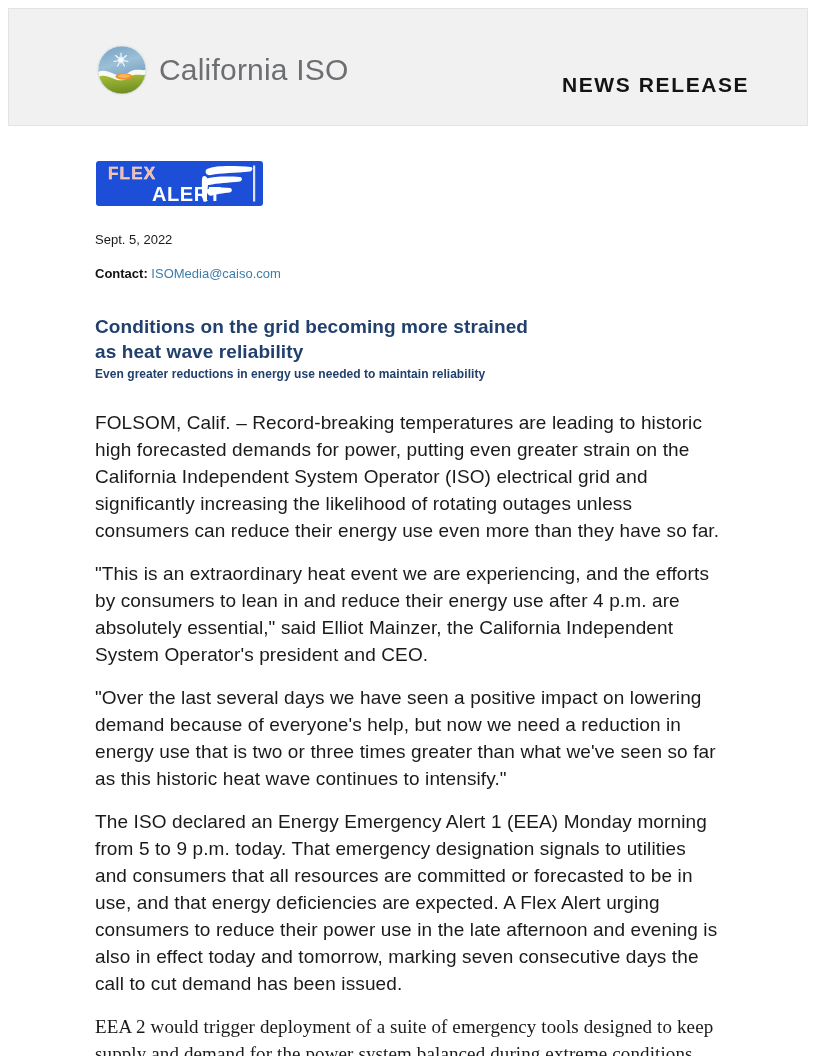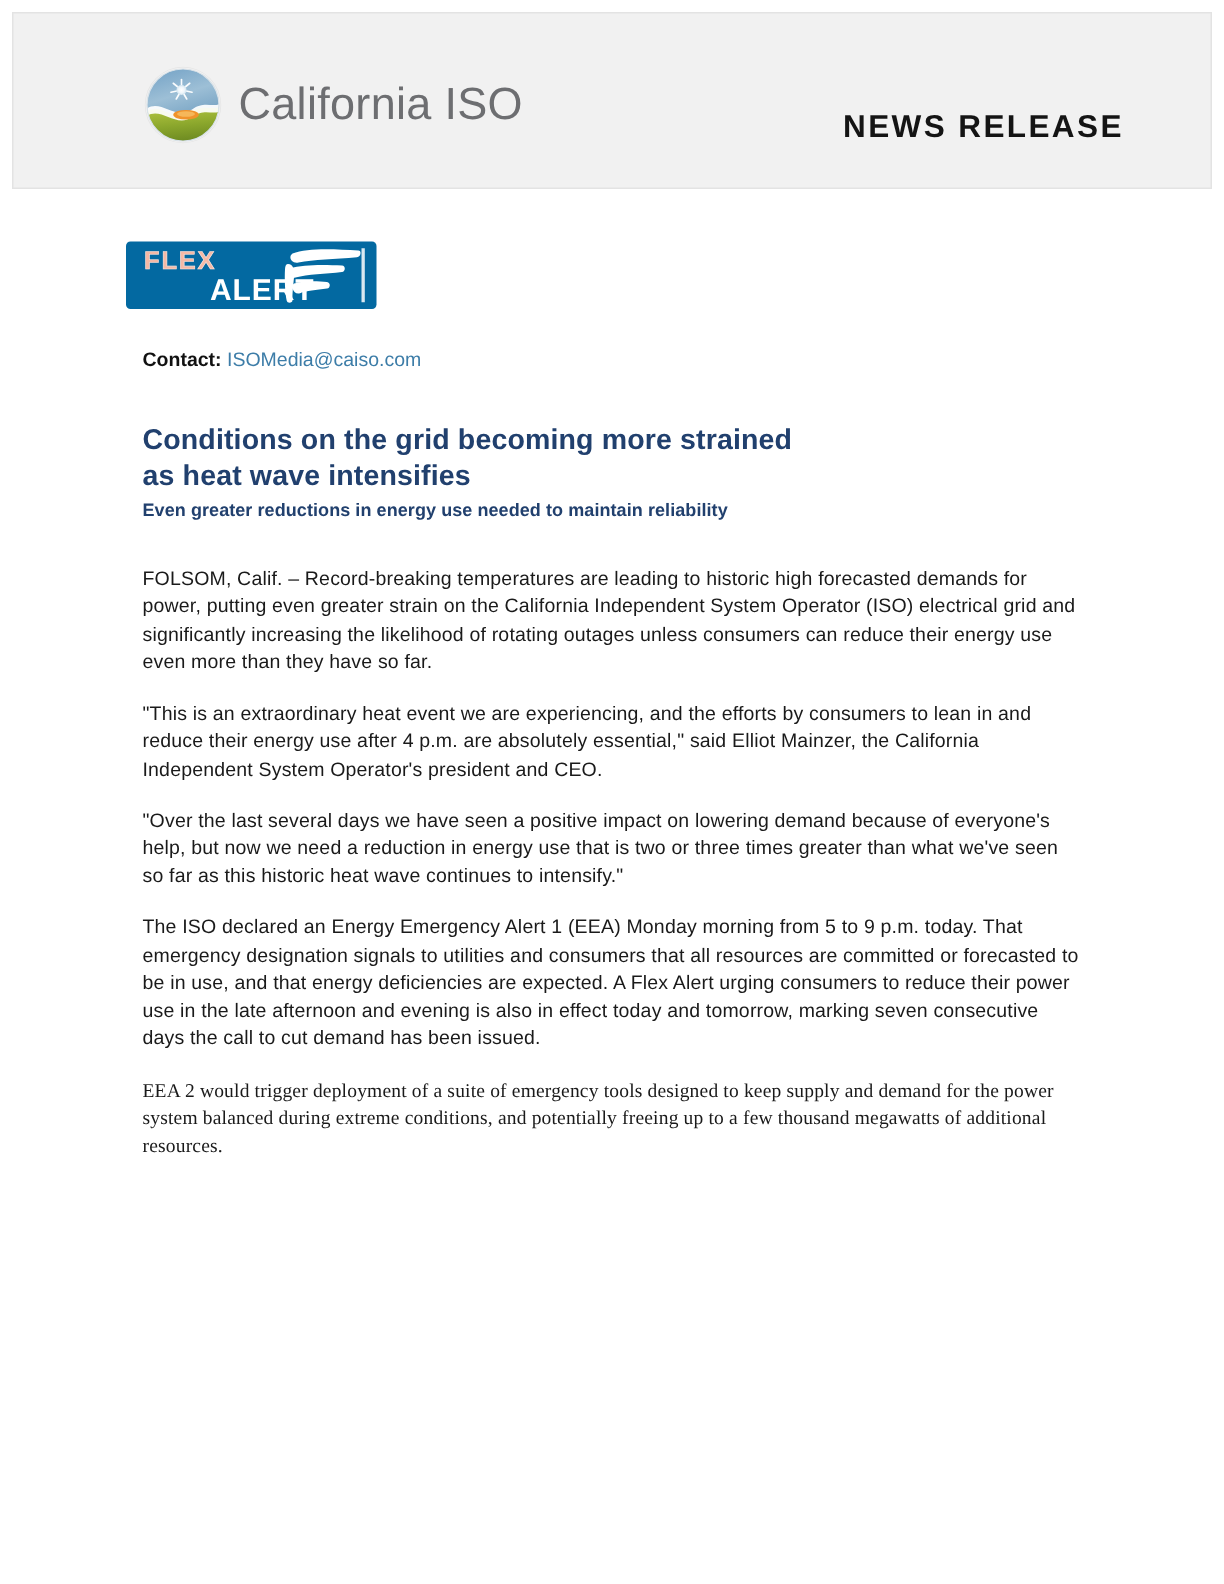--- a/index.html
+++ b/index.html
@@ -70,25 +70,25 @@
     font-size: 21px;
     font-weight: 700;
     color: #141414;
     letter-spacing: 1.6px;
     white-space: nowrap;
   }
 
   
   .flex-alert {
     position: absolute;
-    left: 84px;
+    left: 96px;
     top: 161px;
     width: 167px;
     height: 45px;
-    background: #0369a1;
+    background: #1d4ed8;
     border-radius: 3px;
     overflow: hidden;
   }
   .fa-words {
     position: absolute;
     left: 12px;
     top: 4px;
     line-height: 1;
   }
   .fa-flex {
@@ -157,21 +157,21 @@
   .subhead {
     font-size: 12px;
     font-weight: 700;
     color: #21406e;
     line-height: 1.3;
     margin: 0 0 28px 0;
     letter-spacing: 0.05px;
   }
 
   .body-para {
-    font-size: 13px;
+    font-size: 19px;
     color: #1a1a1a;
     line-height: 1.42;
     margin: 0 0 16px 0;
     letter-spacing: 0.12px;
   }
   .body-para:last-child { margin-bottom: 4px; font-family: Liberation Serif, serif; }
 </style>
 </head>
 <body>
 
@@ -241,29 +241,30 @@
           <path d="M13 25 C 20 23, 29 23.5, 35 24 C 37.5 24.3, 37.5 28, 35 28.4 C 28 29.2, 21 30, 17 31.5 C 12.5 32.8, 10.5 26.2, 13 25 Z"></path>
           <path d="M9 12 C 12.5 12, 13.5 16, 13 21 C 12.4 27, 11.8 32, 12 36 C 12.1 38.2, 8.6 38.6, 8.1 36.4 C 7 31, 6.6 22, 7 15.5 C 7.1 13.2, 7.8 12, 9 12 Z"></path>
         </g>
         <rect x="58" y="1.5" width="2.2" height="36" fill="#ffffff" opacity="0.85"></rect>
       </svg>
     </span>
   </div>
 
   <div class="content">
 
+    <p class="date-line">Sept. 5, 2022</p>
 
     <p class="contact-line">
       <span class="contact-label">Contact:</span>
       <a class="contact-email" href="#">ISOMedia@caiso.com</a>
     </p>
 
     <h1 class="headline">
       <span>Conditions on the grid becoming more strained</span><br>
-      <span>as heat wave intensifies</span>
+      <span>as heat wave reliability</span>
     </h1>
 
     <h2 class="subhead">Even greater reductions in energy use needed to maintain reliability</h2>
 
     <p class="body-para">FOLSOM, Calif. – Record-breaking temperatures are leading to historic high forecasted demands for power, putting even greater strain on the California Independent System Operator (ISO) electrical grid and significantly increasing the likelihood of rotating outages unless consumers can reduce their energy use even more than they have so far.</p>
     <p class="body-para">"This is an extraordinary heat event we are experiencing, and the efforts by consumers to lean in and reduce their energy use after 4 p.m. are absolutely essential," said Elliot Mainzer, the California Independent System Operator's president and CEO.</p>
     <p class="body-para">"Over the last several days we have seen a positive impact on lowering demand because of everyone's help, but now we need a reduction in energy use that is two or three times greater than what we've seen so far as this historic heat wave continues to intensify."</p>
     <p class="body-para">The ISO declared an Energy Emergency Alert 1 (EEA) Monday morning from 5 to 9 p.m. today.  That emergency designation signals to utilities and consumers that all resources are committed or forecasted to be in use, and that energy deficiencies are expected. A Flex Alert urging consumers to reduce their power use in the late afternoon and evening is also in effect today and tomorrow, marking seven consecutive days the call to cut demand has been issued.</p>
     <p class="body-para">EEA 2 would trigger deployment of a suite of emergency tools designed to keep supply and demand for the power system balanced during extreme conditions, and potentially freeing up to a few thousand megawatts of additional resources.</p>
   </div>

